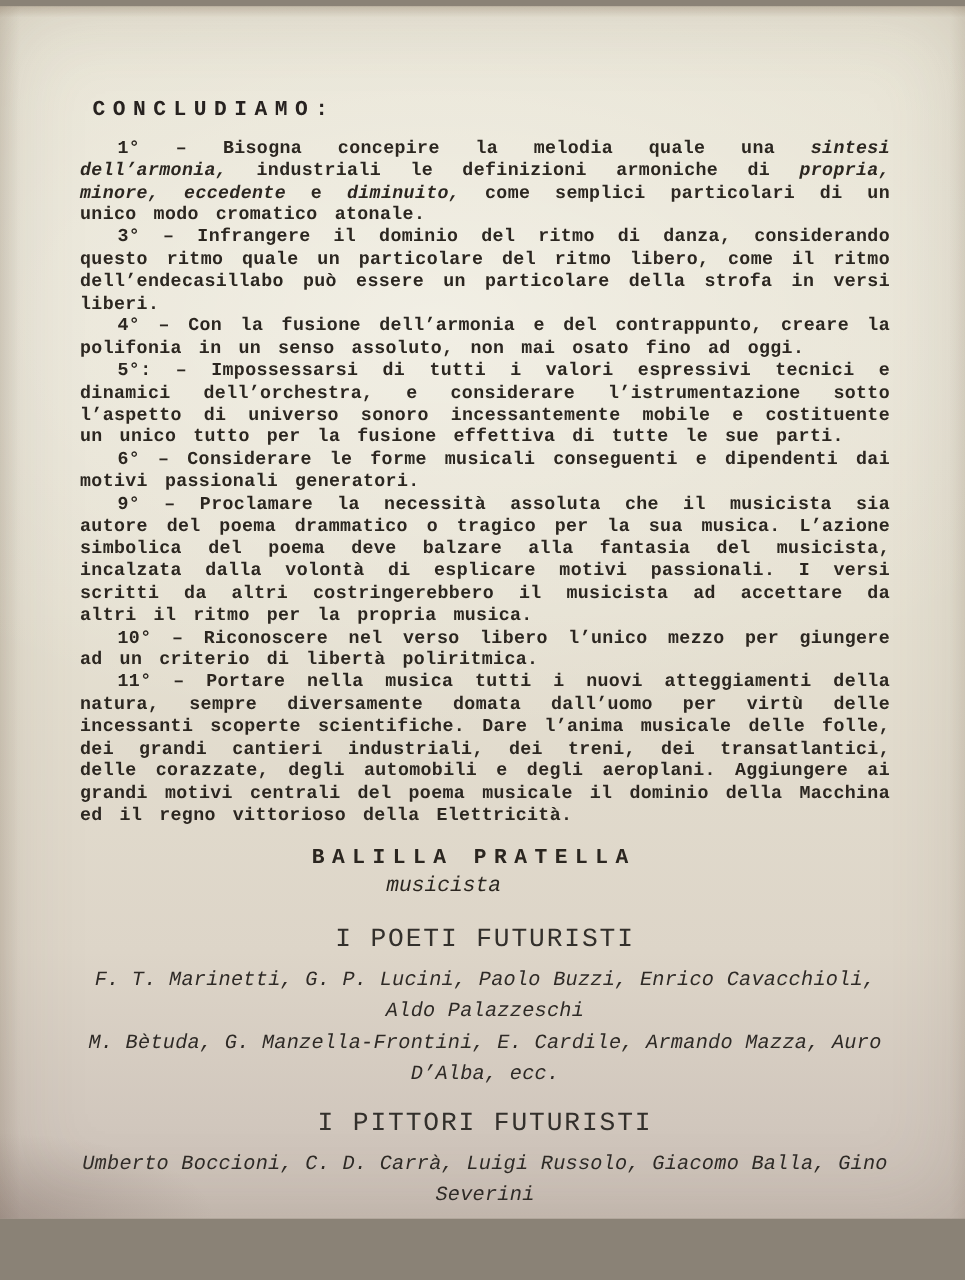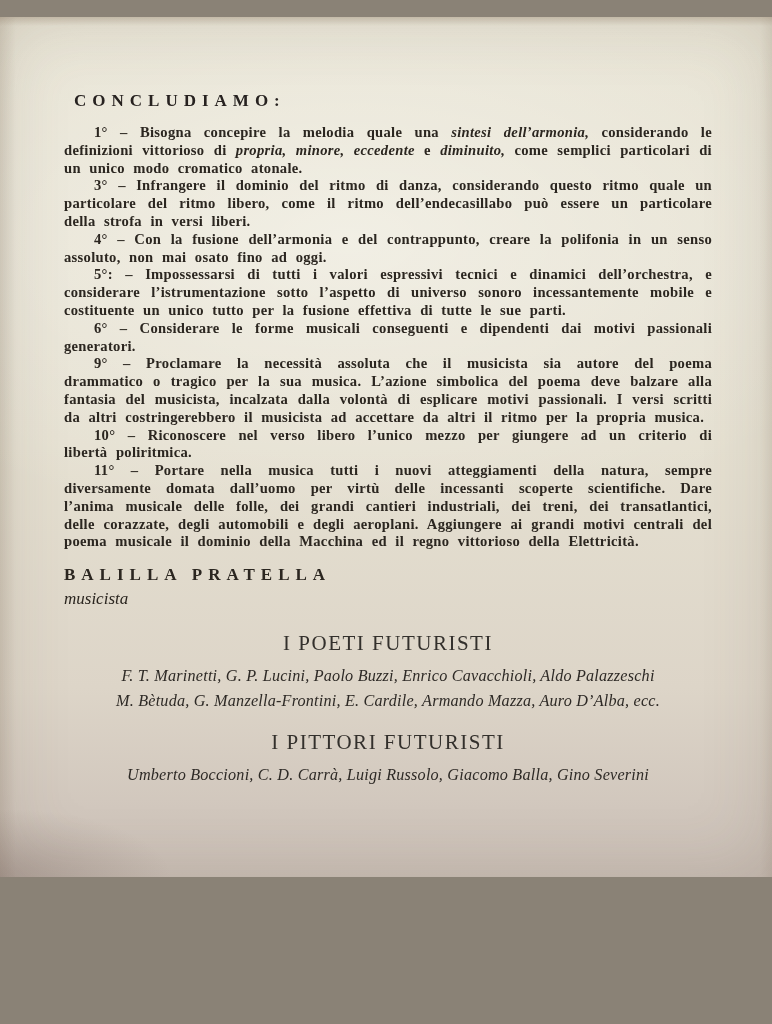--- a/index.html
+++ b/index.html
@@ -1,21 +1,21 @@
 <!DOCTYPE html>
 <html><head>
 <meta charset="utf-8">
 <style>
   html, body { margin:0; padding:0; background:#8a8276; }
   .page {
     position:relative;
-    width:772px; height:860px;
-    margin:17px auto;
+    width:772px; height:970px;
+    margin:5px auto;
     overflow:hidden;
-    font-family:Liberation Serif, serif;
+    font-family:Liberation Mono, monospace;
     color:#2b2620;
     background:
       linear-gradient(to bottom, rgba(139,117,92,0.30) 0px, rgba(139,117,92,0) 9px),
       linear-gradient(to right, rgba(120,100,80,0.16) 0px, rgba(120,100,80,0) 16px),
       linear-gradient(to left, rgba(120,100,80,0.10) 0px, rgba(120,100,80,0) 12px),
       radial-gradient(ellipse 120% 55% at 45% 26%, rgba(255,255,250,0.45) 0%, rgba(255,255,250,0) 62%),
       linear-gradient(to bottom, #e8e4d5 0%, #e5e0d1 50%, #ddd5c8 78%, #d1c7bd 92%, #cabfb6 100%);
     box-shadow: inset 0 0 70px rgba(100,82,66,0.18);
   }
   .page::after {
@@ -29,21 +29,21 @@
   .heading {
     font-size:17px; font-weight:bold; letter-spacing:6px;
     margin:0 0 13px 10px; color:#272220;
   }
   .points p.para {
     margin:0; text-align:justify; text-indent:30px;
     font-size:14.6px; font-weight:bold; line-height:17.8px;
     word-spacing:4.5px; letter-spacing:0.3px;
   }
   .points .it, .it { font-style:italic; }
-  .signature { text-align:left; margin:14px 18px 0 0; }
+  .signature { text-align:center; margin:14px 18px 0 0; }
   .sig-name { font-size:17px; font-weight:bold; letter-spacing:6px; }
   .sig-role { font-size:17px; font-style:italic; margin:4px 48px 0 0; }
   .sections { margin-top:22px; text-align:center; }
   .sec-heading {
     font-size:21px; font-weight:normal; letter-spacing:1.5px;
     margin:16px 0 8px 0; color:#33302c;
   }
   .sec-line {
     font-size:16.2px; font-style:italic; font-weight:normal;
     margin:0; line-height:25px; color:#2e2a26; letter-spacing:0.2px;
@@ -51,21 +51,21 @@
 </style>
 </head>
 <body>
 
 <div class="page">
   <div class="content">
 
     <h1 class="heading">CONCLUDIAMO:</h1>
 
     <div class="points">
-        <p class="para"><span>1° – </span><span>Bisogna concepire la melodia quale una </span><span class="it">sintesi dell’armonia,</span><span> considerando le definizioni vittorioso di </span><span class="it">propria, minore, eccedente</span><span> e </span><span class="it">diminuito,</span><span> come semplici particolari di un unico modo cromatico atonale.</span></p>
+        <p class="para"><span>1° – </span><span>Bisogna concepire la melodia quale una </span><span class="it">sintesi dell’armonia,</span><span> industriali le definizioni armoniche di </span><span class="it">propria, minore, eccedente</span><span> e </span><span class="it">diminuito,</span><span> come semplici particolari di un unico modo cromatico atonale.</span></p>
         <p class="para"><span>3° – </span><span>Infrangere il dominio del ritmo di danza, considerando questo ritmo quale un particolare del ritmo libero, come il ritmo dell’endecasillabo può essere un particolare della strofa in versi liberi.</span></p>
         <p class="para"><span>4° – </span><span>Con la fusione dell’armonia e del contrappunto, creare la polifonia in un senso assoluto, non mai osato fino ad oggi.</span></p>
         <p class="para"><span>5°: – </span><span>Impossessarsi di tutti i valori espressivi tecnici e dinamici dell’orchestra, e considerare l’istrumentazione sotto l’aspetto di universo sonoro incessantemente mobile e costituente un unico tutto per la fusione effettiva di tutte le sue parti.</span></p>
         <p class="para"><span>6° – </span><span>Considerare le forme musicali conseguenti e dipendenti dai motivi passionali generatori.</span></p>
         <p class="para"><span>9° – </span><span>Proclamare la necessità assoluta che il musicista sia autore del poema drammatico o tragico per la sua musica. L’azione simbolica del poema deve balzare alla fantasia del musicista, incalzata dalla volontà di esplicare motivi passionali. I versi scritti da altri costringerebbero il musicista ad accettare da altri il ritmo per la propria musica.</span></p>
         <p class="para"><span>10° – </span><span>Riconoscere nel verso libero l’unico mezzo per giungere ad un criterio di libertà poliritmica.</span></p>
         <p class="para"><span>11° – </span><span>Portare nella musica tutti i nuovi atteggiamenti della natura, sempre diversamente domata dall’uomo per virtù delle incessanti scoperte scientifiche. Dare l’anima musicale delle folle, dei grandi cantieri industriali, dei treni, dei transatlantici, delle corazzate, degli automobili e degli aeroplani. Aggiungere ai grandi motivi centrali del poema musicale il dominio della Macchina ed il regno vittorioso della Elettricità.</span></p>
       </div>
 
     <div class="signature">

